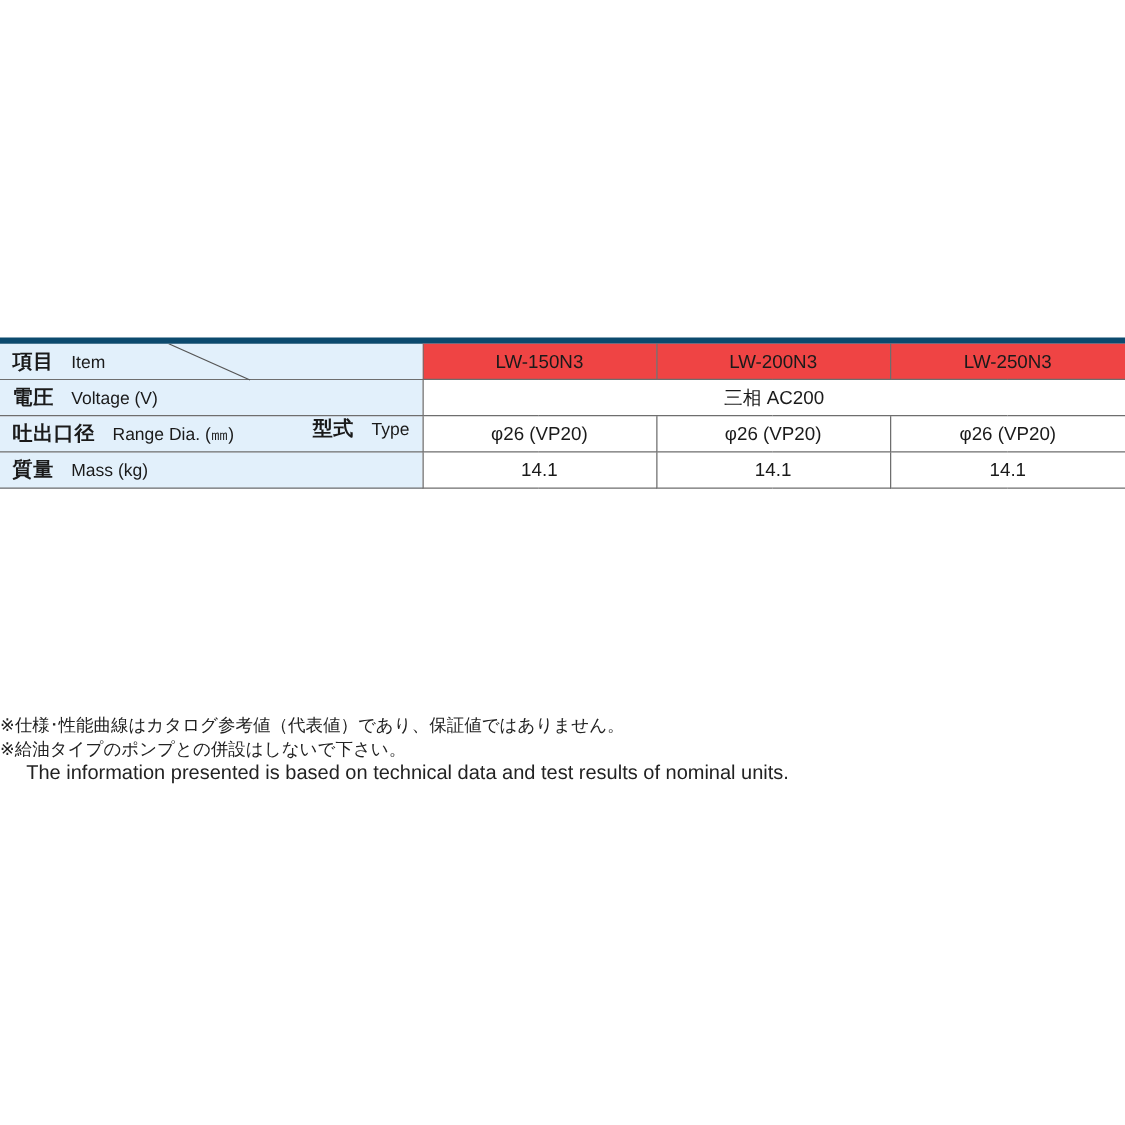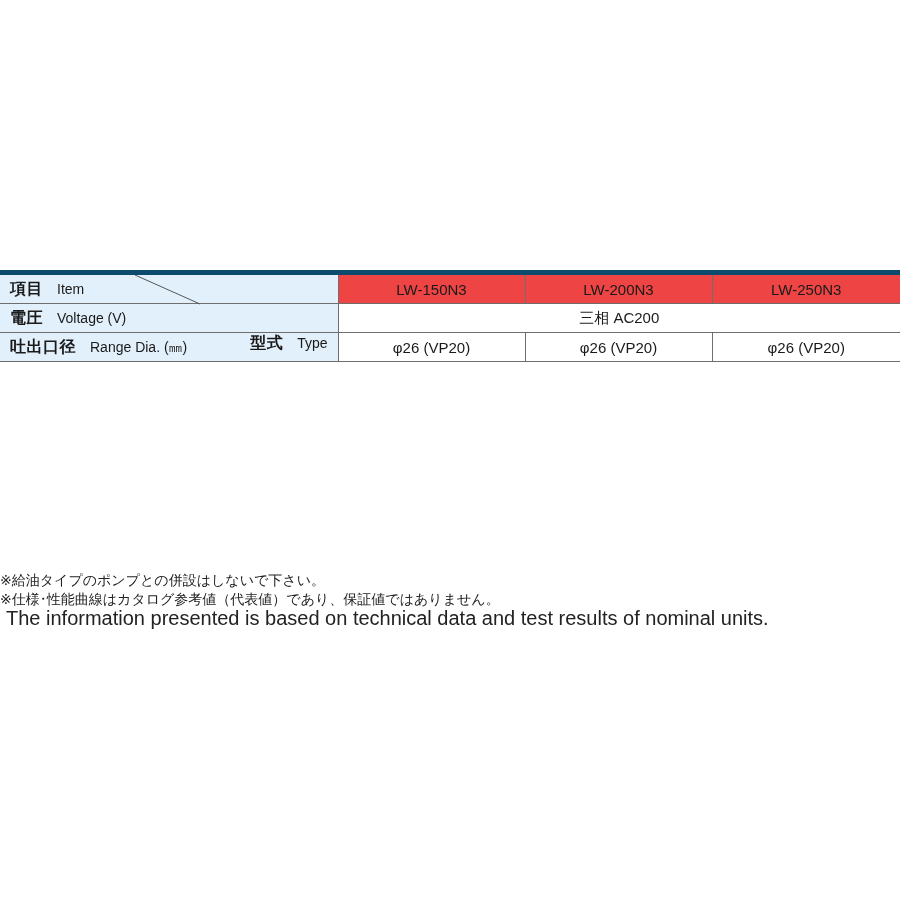--- a/index.html
+++ b/index.html
@@ -15,21 +15,21 @@
   tr:first-child td { border-top:none; }
   td.lbl { background:#e2f0fb; text-align:left; padding-left:10px; border-left:none; }
   td.last { border-right:none; }
   tr.head td.mdl { background:#ef4444; }
   .jp { font-weight:bold; font-size:16px; margin-right:14px; letter-spacing:0.5px; }
   .en { font-size:14px; }
   .headcell { position:relative; }
   .headcell .type { position:absolute; right:10px; top:10px;margin-top:48px; }
   .headcell svg { position:absolute; left:0; top:0; }
   .notes { position:absolute; left:0; top:571px; font-size:14px; line-height:19px; color:#222; }
-  .notes .en-note { padding-left:6px; font-size:20px; }
+  .notes .en-note { padding-left:21px; font-size:16px; }
 </style>
 </head>
 <body>
 
 <div class="spec">
 <table>
   <colgroup>
     <col style="width:338px">
     <col style="width:93px">
         <col style="width:94px">
@@ -54,21 +54,27 @@
   <tr>
     <td class="lbl"><span class="jp">電圧</span><span class="en">Voltage (V)</span></td>
     <td colspan="6" class="last">三相 AC200</td>
   </tr>
   <tr>
     <td class="lbl"><span class="jp">吐出口径</span><span class="en">Range Dia. (㎜)</span></td>
     <td colspan="2">φ26 (VP20)</td>
     <td colspan="2">φ26 (VP20)</td>
     <td colspan="2" class="last">φ26 (VP20)</td>
   </tr>
+  <tr>
+    <td class="lbl"><span class="jp">質量</span><span class="en">Mass (kg)</span></td>
+    <td colspan="2">14.1</td>
+    <td colspan="2">14.1</td>
+    <td colspan="2" class="last">14.1</td>
+  </tr>
 </tbody>
     </table>
 </div>
 
 <div class="notes">
+  <div>※仕様･性能曲線はカタログ参考値（代表値）であり、保証値ではありません。</div>
   <div>※給油タイプのポンプとの併設はしないで下さい。</div>
-  <div>※仕様･性能曲線はカタログ参考値（代表値）であり、保証値ではありません。</div>
   <div class="en-note">The information presented is based on technical data and test results of nominal units.</div>
 </div>
 
 </body></html>

